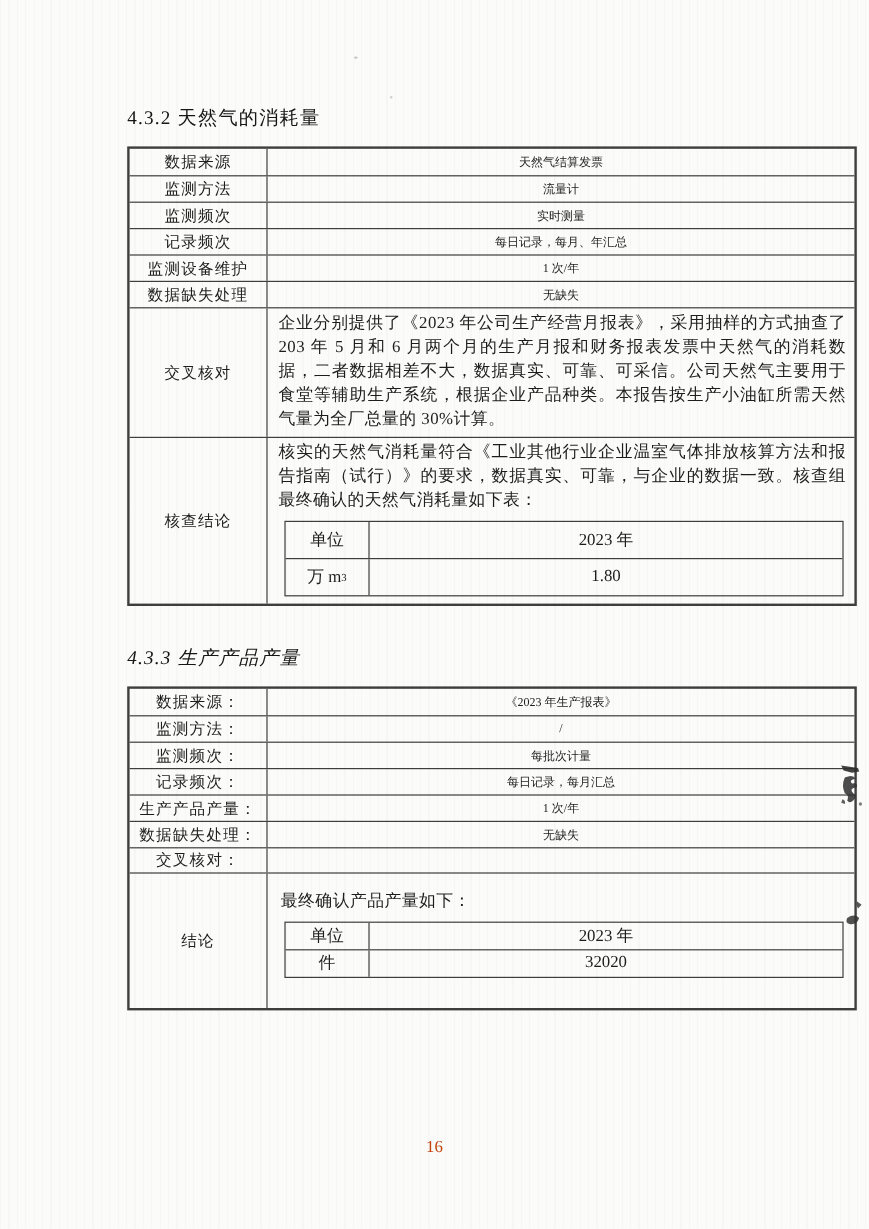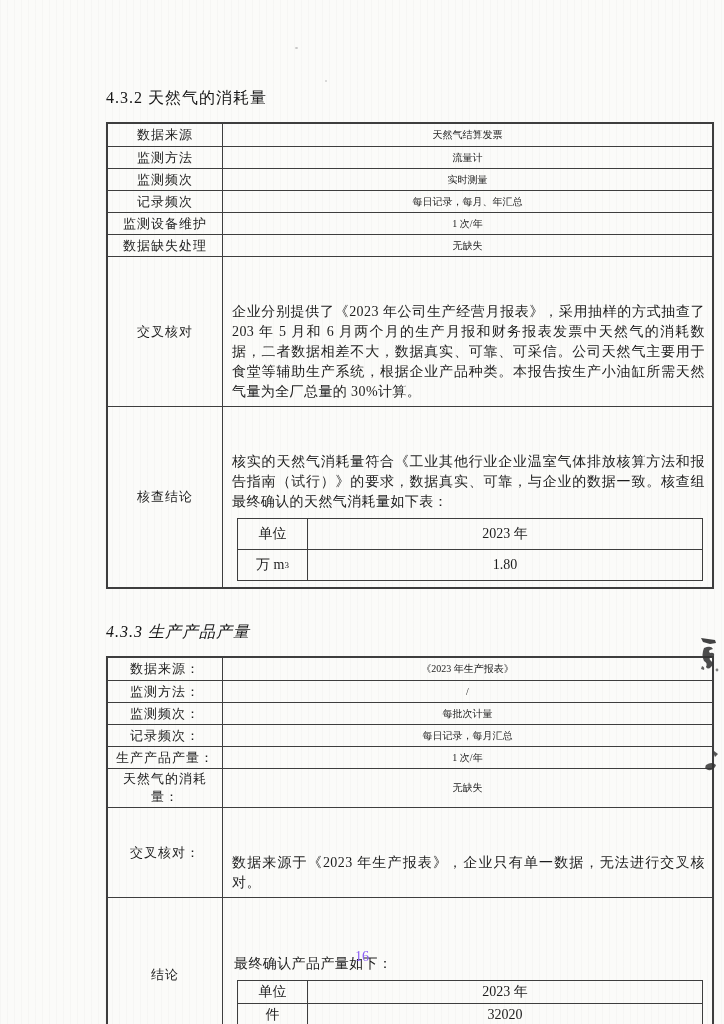--- a/index.html
+++ b/index.html
@@ -35,40 +35,40 @@
     display:flex; align-items:center; justify-content:center;
     font-size:13px; text-align:center; padding:1px 3px;
     letter-spacing:1px;
   }
   .vvalue {
     flex:1; display:flex; align-items:center; justify-content:center;
     font-size:10px; text-align:center; padding:1px 6px;
   }
   .vrow.simple { min-height:22px; }
   .vbody { flex:1; font-size:14px; padding:3px 7px 4px 9px; }
-  .para { text-align:justify; line-height:20px; letter-spacing:0.4px;margin-top:42px; }
+  .para { text-align:justify; line-height:20px; letter-spacing:0.4px; }
 
   
   .itable { border:1.5px solid #3e3e3e; margin:6px 2px 2px 5px; font-size:14px; }
   .irow { display:flex; border-top:1px solid #3e3e3e; }
   .irow.first { border-top:none; }
   .iunit {
     flex:0 0 70px; border-right:1px solid #3e3e3e;
     display:flex; align-items:center; justify-content:center; padding:2px;
   }
   .ival { flex:1; display:flex; align-items:center; justify-content:center; padding:2px; }
   .itable.roomy .iunit, .itable.roomy .ival { padding:6px 2px; }
   .iunit sup { font-size:9px; line-height:0; }
 
   .conclusion-pad { padding-top:14px; padding-bottom:23px; }
   .conclusion-pad .para { margin-left:2px; }
 
   .page-number {
     position:absolute; top:949px; left:0; width:724px;
-    text-align:center; font-size:14px; color:#8b5cf6;
+    text-align:center; font-size:14px; color:#c2410c;
   }
 
   .artifact { position:absolute; pointer-events:none; }
   .speck { position:absolute; background:#9a9a9a; border-radius:50%; }
 </style>
 </head>
 <body>
 
 <div class="scan-texture"></div>
 
@@ -147,29 +147,26 @@
     </div>
     <div class="vrow simple">
       <div class="vlabel">记录频次：</div>
       <div class="vvalue">每日记录，每月汇总</div>
     </div>
     <div class="vrow simple">
       <div class="vlabel">生产产品产量：</div>
       <div class="vvalue">1 次/年</div>
     </div>
     <div class="vrow simple">
-      <div class="vlabel">天然气的消耗量：</div>
+      <div class="vlabel">数据缺失处理：</div>
       <div class="vvalue">无缺失</div>
     </div>
 
     <div class="vrow">
       <div class="vlabel">交叉核对：</div>
-      <div class="vbody">
-        <div class="para">数据来源于《2023 年生产报表》，企业只有单一数据，无法进行交叉核对。</div>
-      </div>
     </div>
 
     <div class="vrow">
       <div class="vlabel">结论</div>
       <div class="vbody conclusion-pad">
         <div class="para">最终确认产品产量如下：</div>
         <div class="itable">
           <div class="irow first">
             <div class="iunit">单位</div>
             <div class="ival">2023 年</div>

